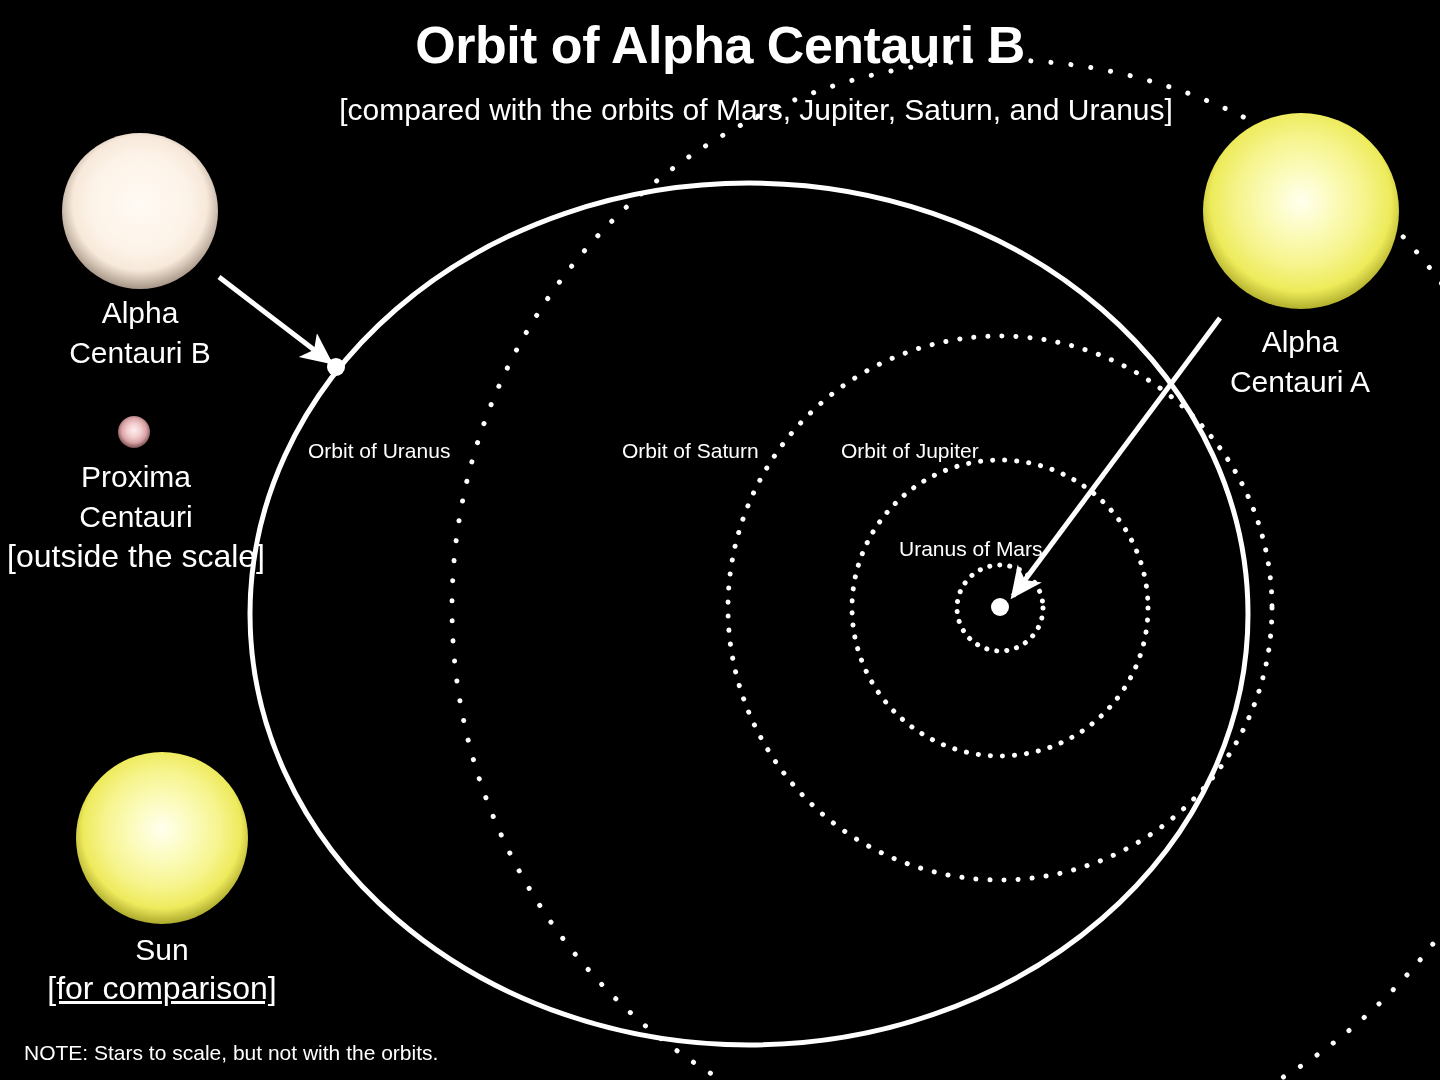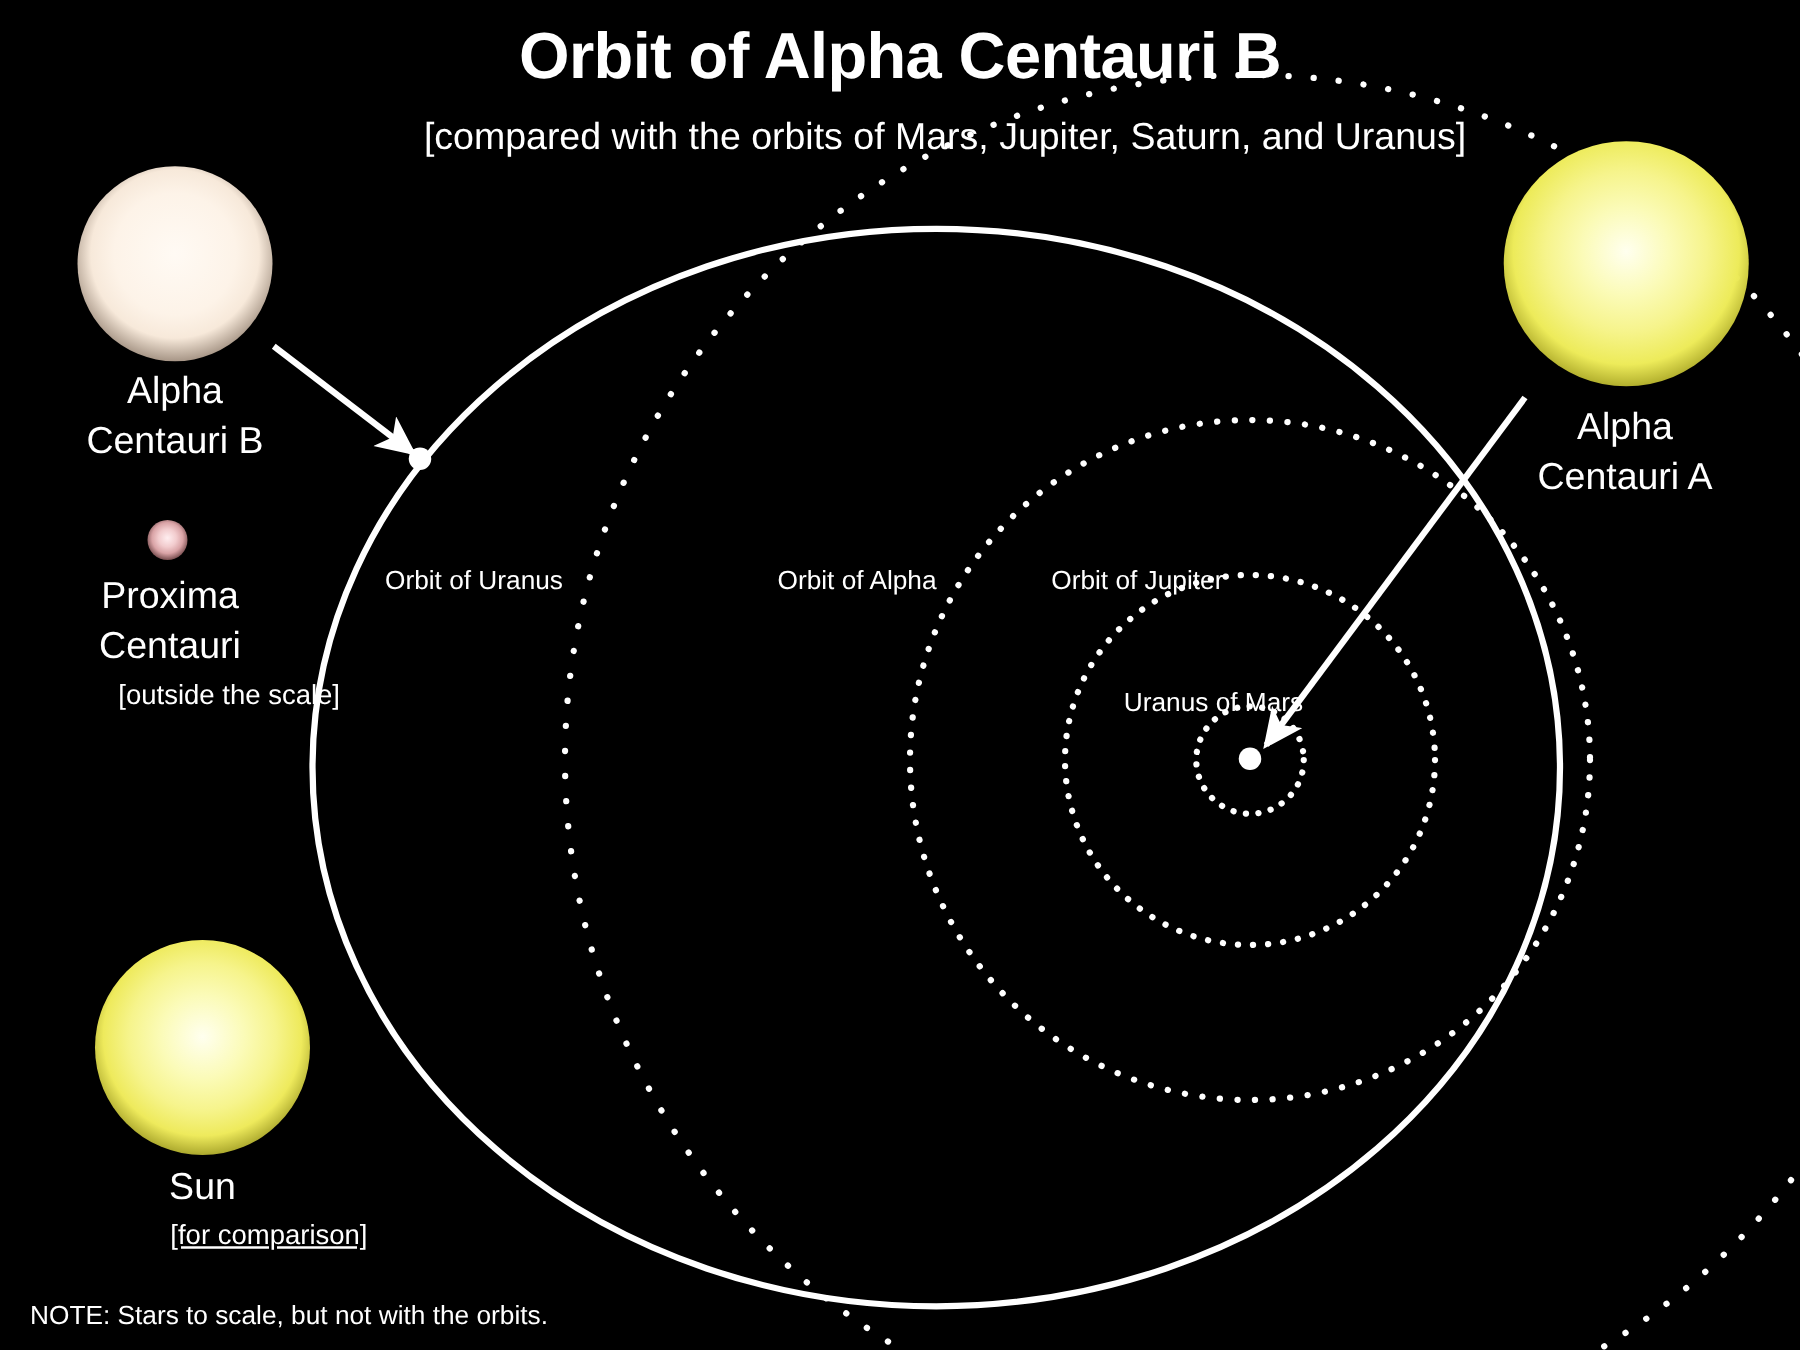--- a/index.html
+++ b/index.html
@@ -107,41 +107,40 @@
   .star-label {
     position: absolute;
     text-align: center;
     font-size: 30px;
     line-height: 40px;
     z-index: 30;
     white-space: pre-line;
   }
   .star-sublabel {
     position: absolute;
-    text-align: right;
-    font-size: 22px;
+    text-align: center;
+    font-size: 32px;
     line-height: 32px;
     z-index: 30;
     white-space: nowrap;
   }
   #label-acenb { left: 20px; top: 293px; width: 240px; }
   #label-proxima { left: 12px; top: 457px; width: 248px; }
   #sublabel-proxima { left: 0px; top: 540px; width: 272px; }
   #label-sun { left: 42px; top: 930px; width: 240px; }
   #sublabel-sun { left: 30px; top: 972px; width: 264px; text-decoration: underline; }
   #label-acena { left: 1180px; top: 322px; width: 240px; text-align: center; }
 
   
   .orbit-label {
     position: absolute;
     font-size: 21px;
     line-height: 26px;
     white-space: nowrap;
     z-index: 30;
-    margin-top: 14px;
   }
   #label-uranus { left: 308px; top: 438px; }
   #label-saturn { left: 622px; top: 438px; }
   #label-jupiter { left: 841px; top: 438px; }
   #label-mars { left: 899px; top: 536px; }
 
   
   .footer-note {
     position: absolute;
     left: 24px;
@@ -207,19 +206,19 @@
 Centauri</div>
   <div class="star-sublabel" id="sublabel-proxima">[outside the scale]</div>
 
   <div class="star-label" id="label-sun">Sun</div>
   <div class="star-sublabel" id="sublabel-sun">[for comparison]</div>
 
   <div class="star-label" id="label-acena">Alpha
 Centauri A</div>
 
   <div class="orbit-label" id="label-uranus">Orbit of Uranus</div>
-  <div class="orbit-label" id="label-saturn">Orbit of Alpha</div>
+  <div class="orbit-label" id="label-saturn">Orbit of Saturn</div>
   <div class="orbit-label" id="label-jupiter">Orbit of Jupiter</div>
   <div class="orbit-label" id="label-mars">Uranus of Mars</div>
 
   <div class="footer-note">NOTE: Stars to scale, but not with the orbits.</div>
 
 </div>
 
 </body></html>

